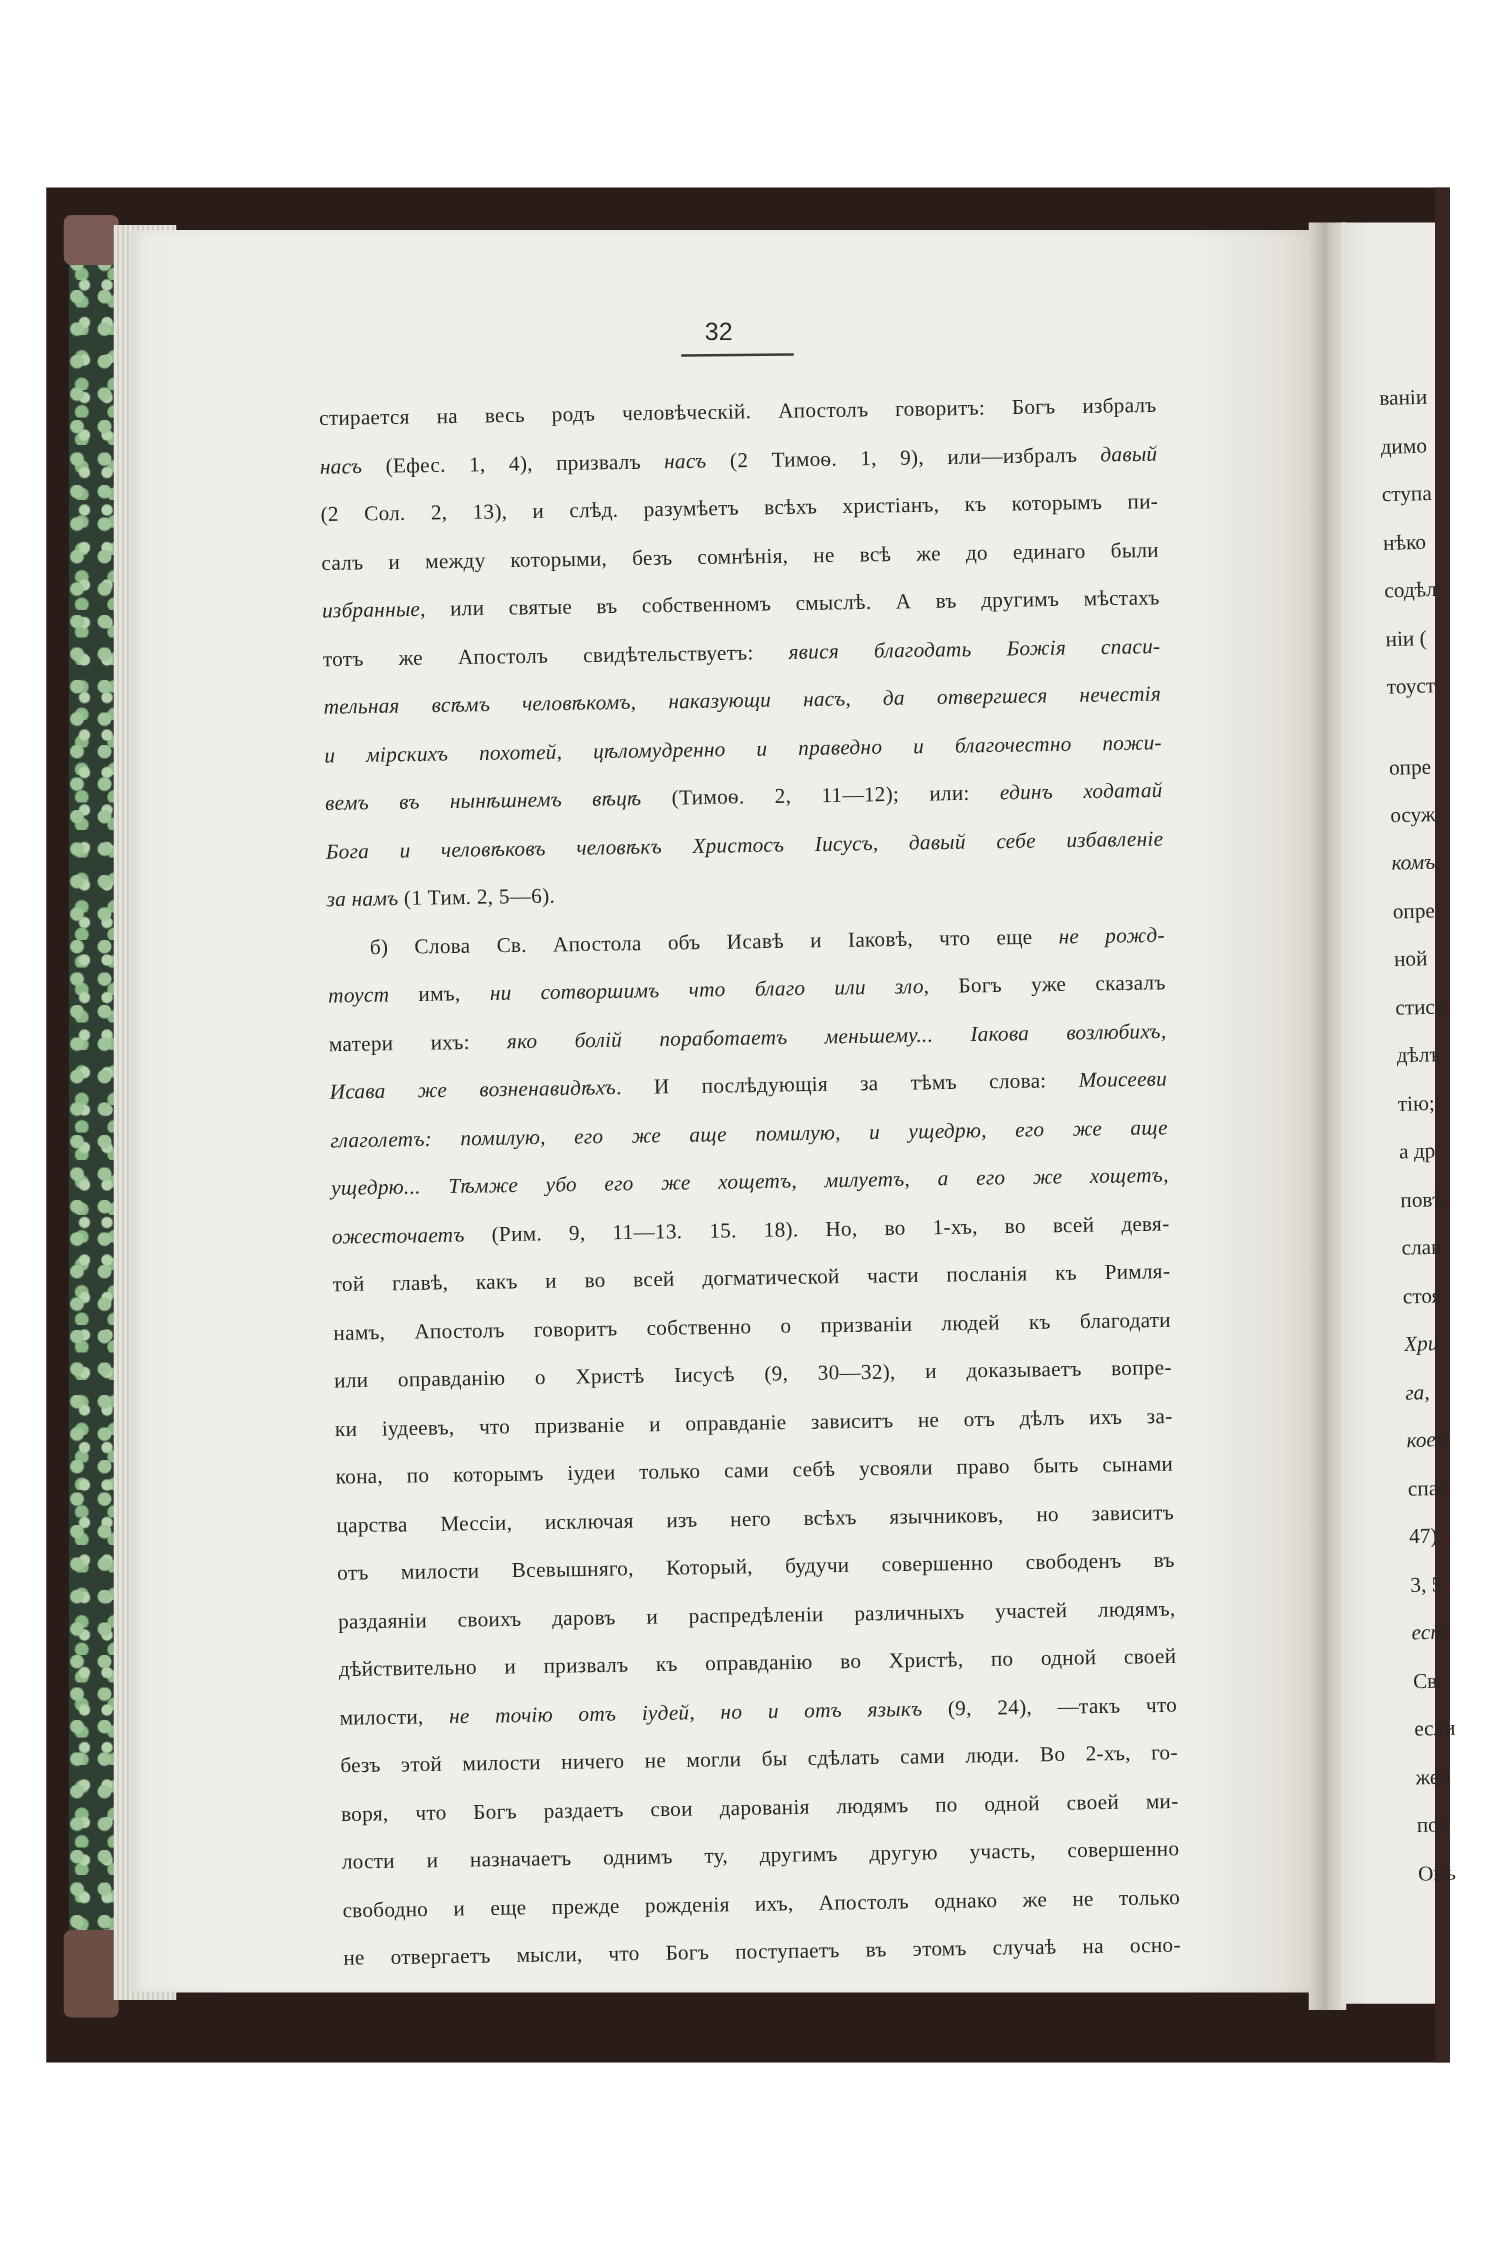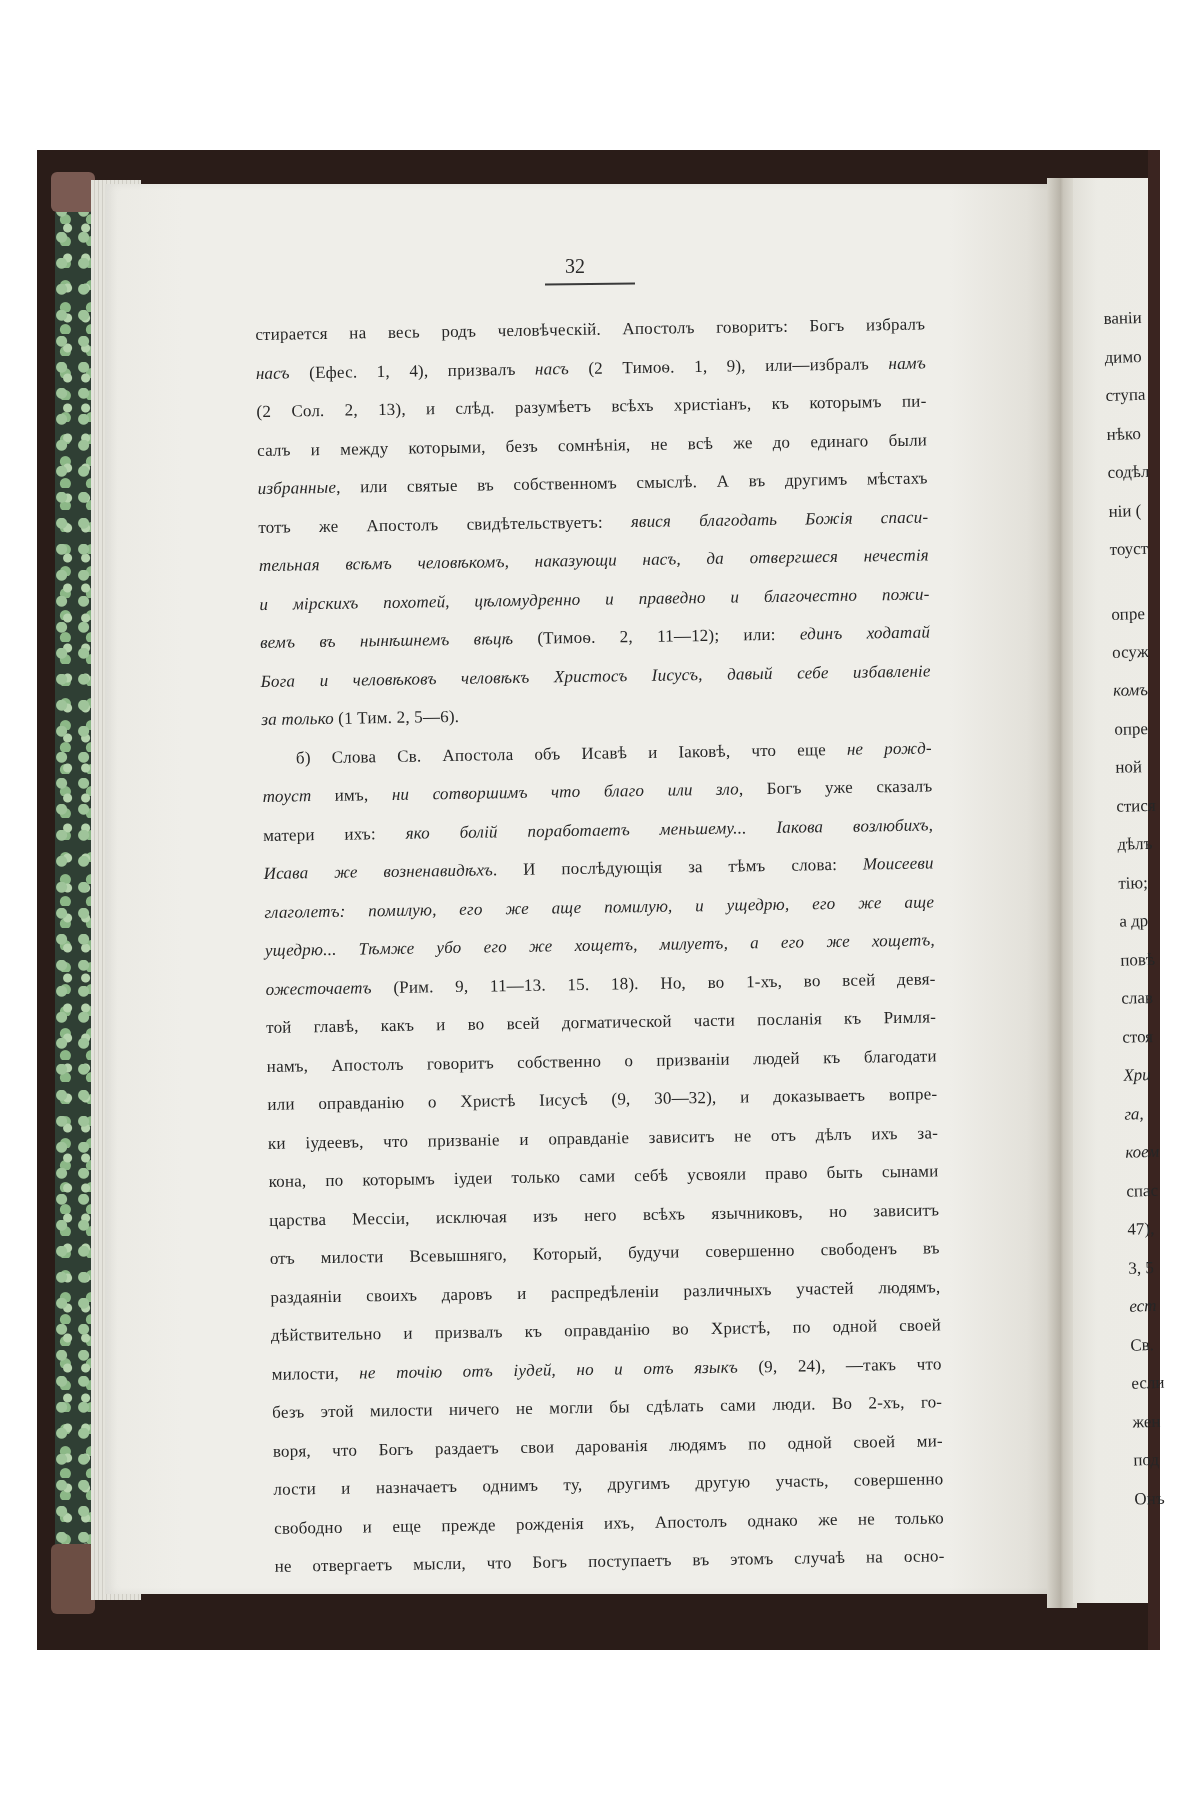--- a/index.html
+++ b/index.html
@@ -97,21 +97,21 @@
       background: linear-gradient(90deg, #e1dfd8 0%, #ecebe5 20%, #edece6 100%);
     }
     .page-number {
       position: absolute;
       left: 540px;
       top: 255px;
       width: 70px;
       text-align: center;
       font-size: 20px;
       color: #2a2a2a;
-      font-family: Liberation Serif, serif;
+      font-family: Liberation Sans, sans-serif;
     }
     .page-rule {
       position: absolute;
       left: 545px;
       top: 283px;
       width: 90px;
       height: 2px;
       background: #3a3a3a;
       transform: rotate(-0.6deg);
     }
@@ -177,30 +177,30 @@
   <div class="gutter"></div>
   <div class="right-page"></div>
   <div class="cover-right"></div>
 </div>
 
 <div class="page-number">32</div>
 <div class="page-rule"></div>
 
 <div class="text-block" id="left-text">
     <div class="line"><span>стирается на весь родъ человѣческій. Апостолъ говоритъ: Богъ избралъ</span></div>
-    <div class="line"><span class="it">насъ</span><span> (Ефес. 1, 4), призвалъ </span><span class="it">насъ</span><span> (2 Тимоѳ. 1, 9), или—избралъ </span><span class="it">намъ</span></div>
+    <div class="line"><span class="it">насъ</span><span> (Ефес. 1, 4), призвалъ </span><span class="it">насъ</span><span> (2 Тимоѳ. 1, 9), или—избралъ </span><span class="it">давый</span></div>
     <div class="line"><span>(2 Сол. 2, 13), и слѣд. разумѣетъ всѣхъ христіанъ, къ которымъ пи-</span></div>
     <div class="line"><span>салъ и между которыми, безъ сомнѣнія, не всѣ же до единаго были</span></div>
     <div class="line"><span class="it">избранные</span><span>, или святые въ собственномъ смыслѣ. А въ другимъ мѣстахъ</span></div>
     <div class="line"><span>тотъ же Апостолъ свидѣтельствуетъ: </span><span class="it">явися благодать Божія спаси-</span></div>
     <div class="line"><span class="it">тельная всѣмъ человѣкомъ, наказующи насъ, да отвергшеся нечестія</span></div>
     <div class="line"><span class="it">и мірскихъ похотей, цѣломудренно и праведно и благочестно пожи-</span></div>
     <div class="line"><span class="it">вемъ въ нынѣшнемъ вѣцѣ</span><span> (Тимоѳ. 2, 11—12); или: </span><span class="it">единъ ходатай</span></div>
     <div class="line"><span class="it">Бога и человѣковъ человѣкъ Христосъ Іисусъ, давый себе избавленіе</span></div>
-    <div class="line last"><span class="it">за только</span><span> (1 Тим. 2, 5—6).</span></div>
+    <div class="line last"><span class="it">за намъ</span><span> (1 Тим. 2, 5—6).</span></div>
     <div class="line indent"><span>б) Слова Св. Апостола объ Исавѣ и Іаковѣ, что еще </span><span class="it">не рожд-</span></div>
     <div class="line"><span class="it">тоуст</span><span> имъ, </span><span class="it">ни сотворшимъ что благо или зло</span><span>, Богъ уже сказалъ</span></div>
     <div class="line"><span>матери ихъ: </span><span class="it">яко болій поработаетъ меньшему... Іакова возлюбихъ,</span></div>
     <div class="line"><span class="it">Исава же возненавидѣхъ</span><span>. И послѣдующія за тѣмъ слова: </span><span class="it">Моисееви</span></div>
     <div class="line"><span class="it">глаголетъ: помилую, его же аще помилую, и ущедрю, его же аще</span></div>
     <div class="line"><span class="it">ущедрю... Тѣмже убо его же хощетъ, милуетъ, а его же хощетъ,</span></div>
     <div class="line"><span class="it">ожесточаетъ</span><span> (Рим. 9, 11—13. 15. 18). Но, во 1-хъ, во всей девя-</span></div>
     <div class="line"><span>той главѣ, какъ и во всей догматической части посланія къ Римля-</span></div>
     <div class="line"><span>намъ, Апостолъ говоритъ собственно о призваніи людей къ благодати</span></div>
     <div class="line"><span>или оправданію о Христѣ Іисусѣ (9, 30—32), и доказываетъ вопре-</span></div>

